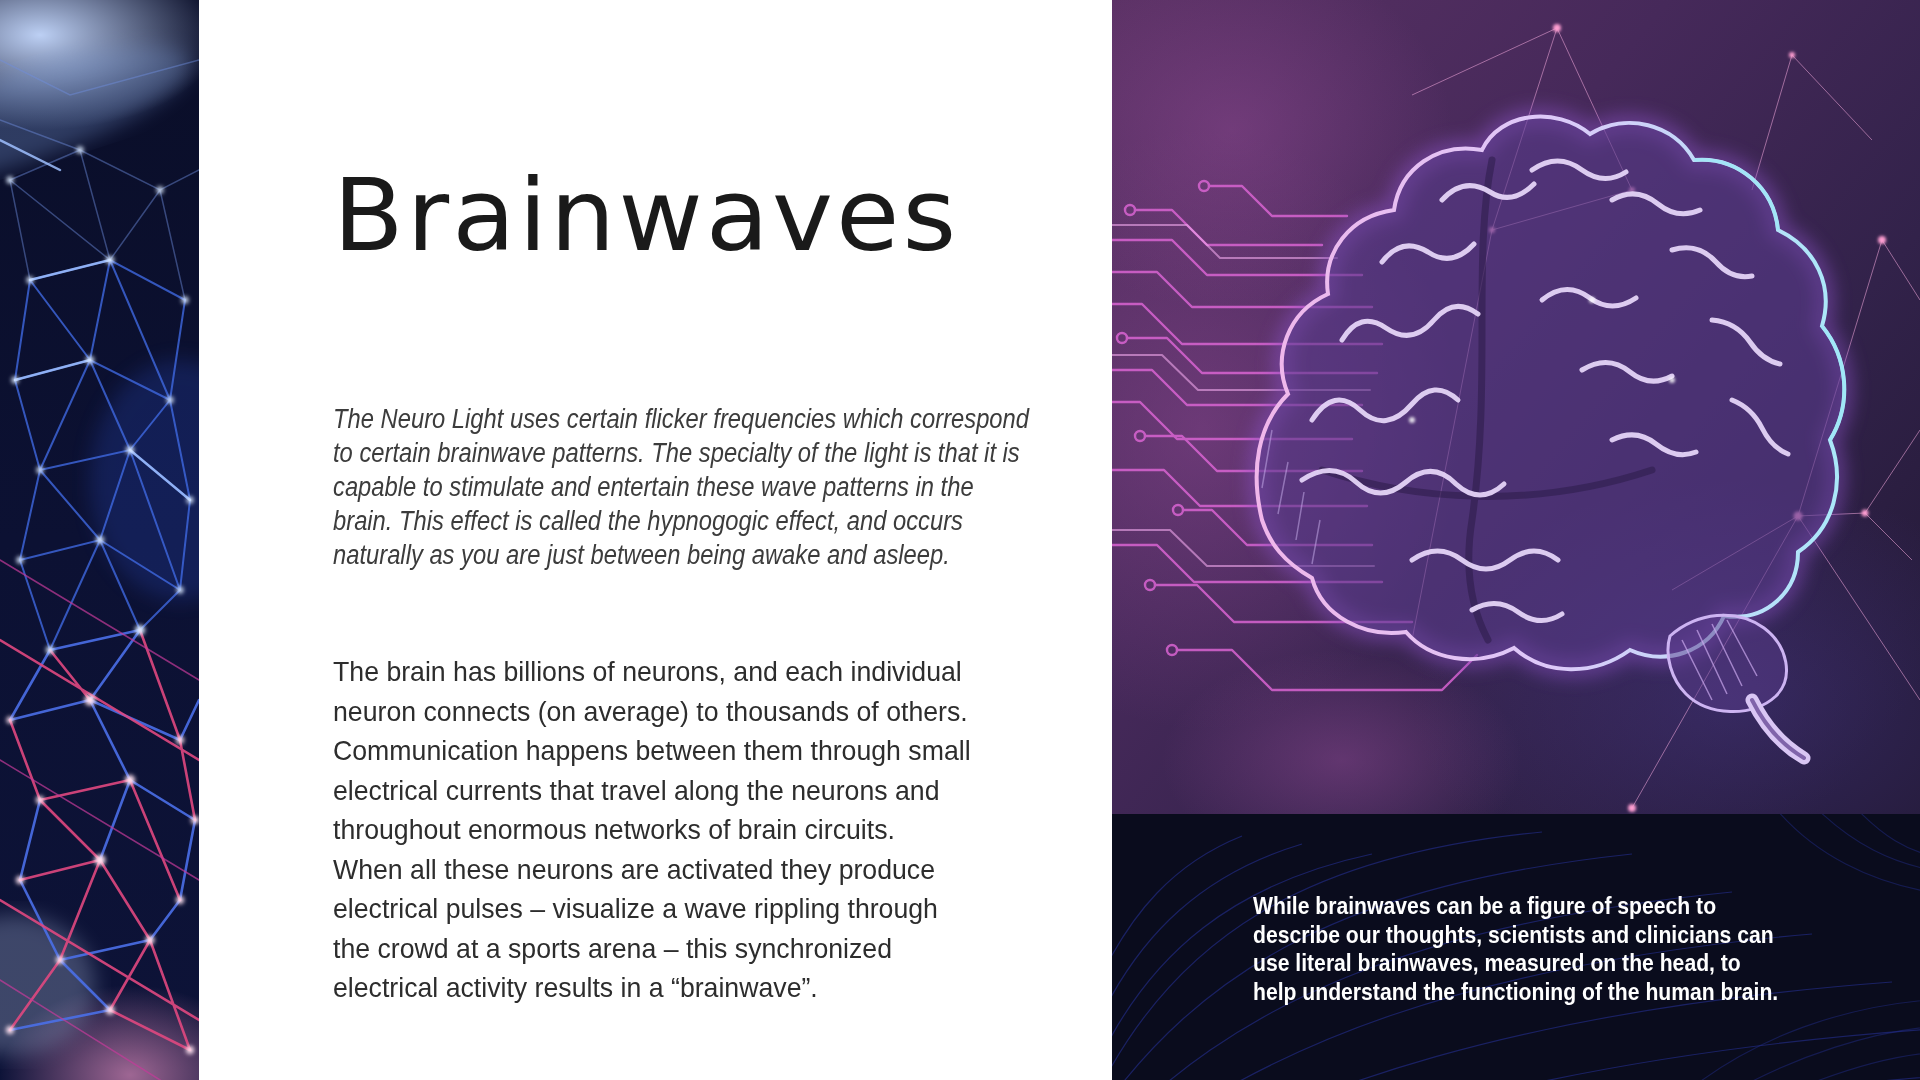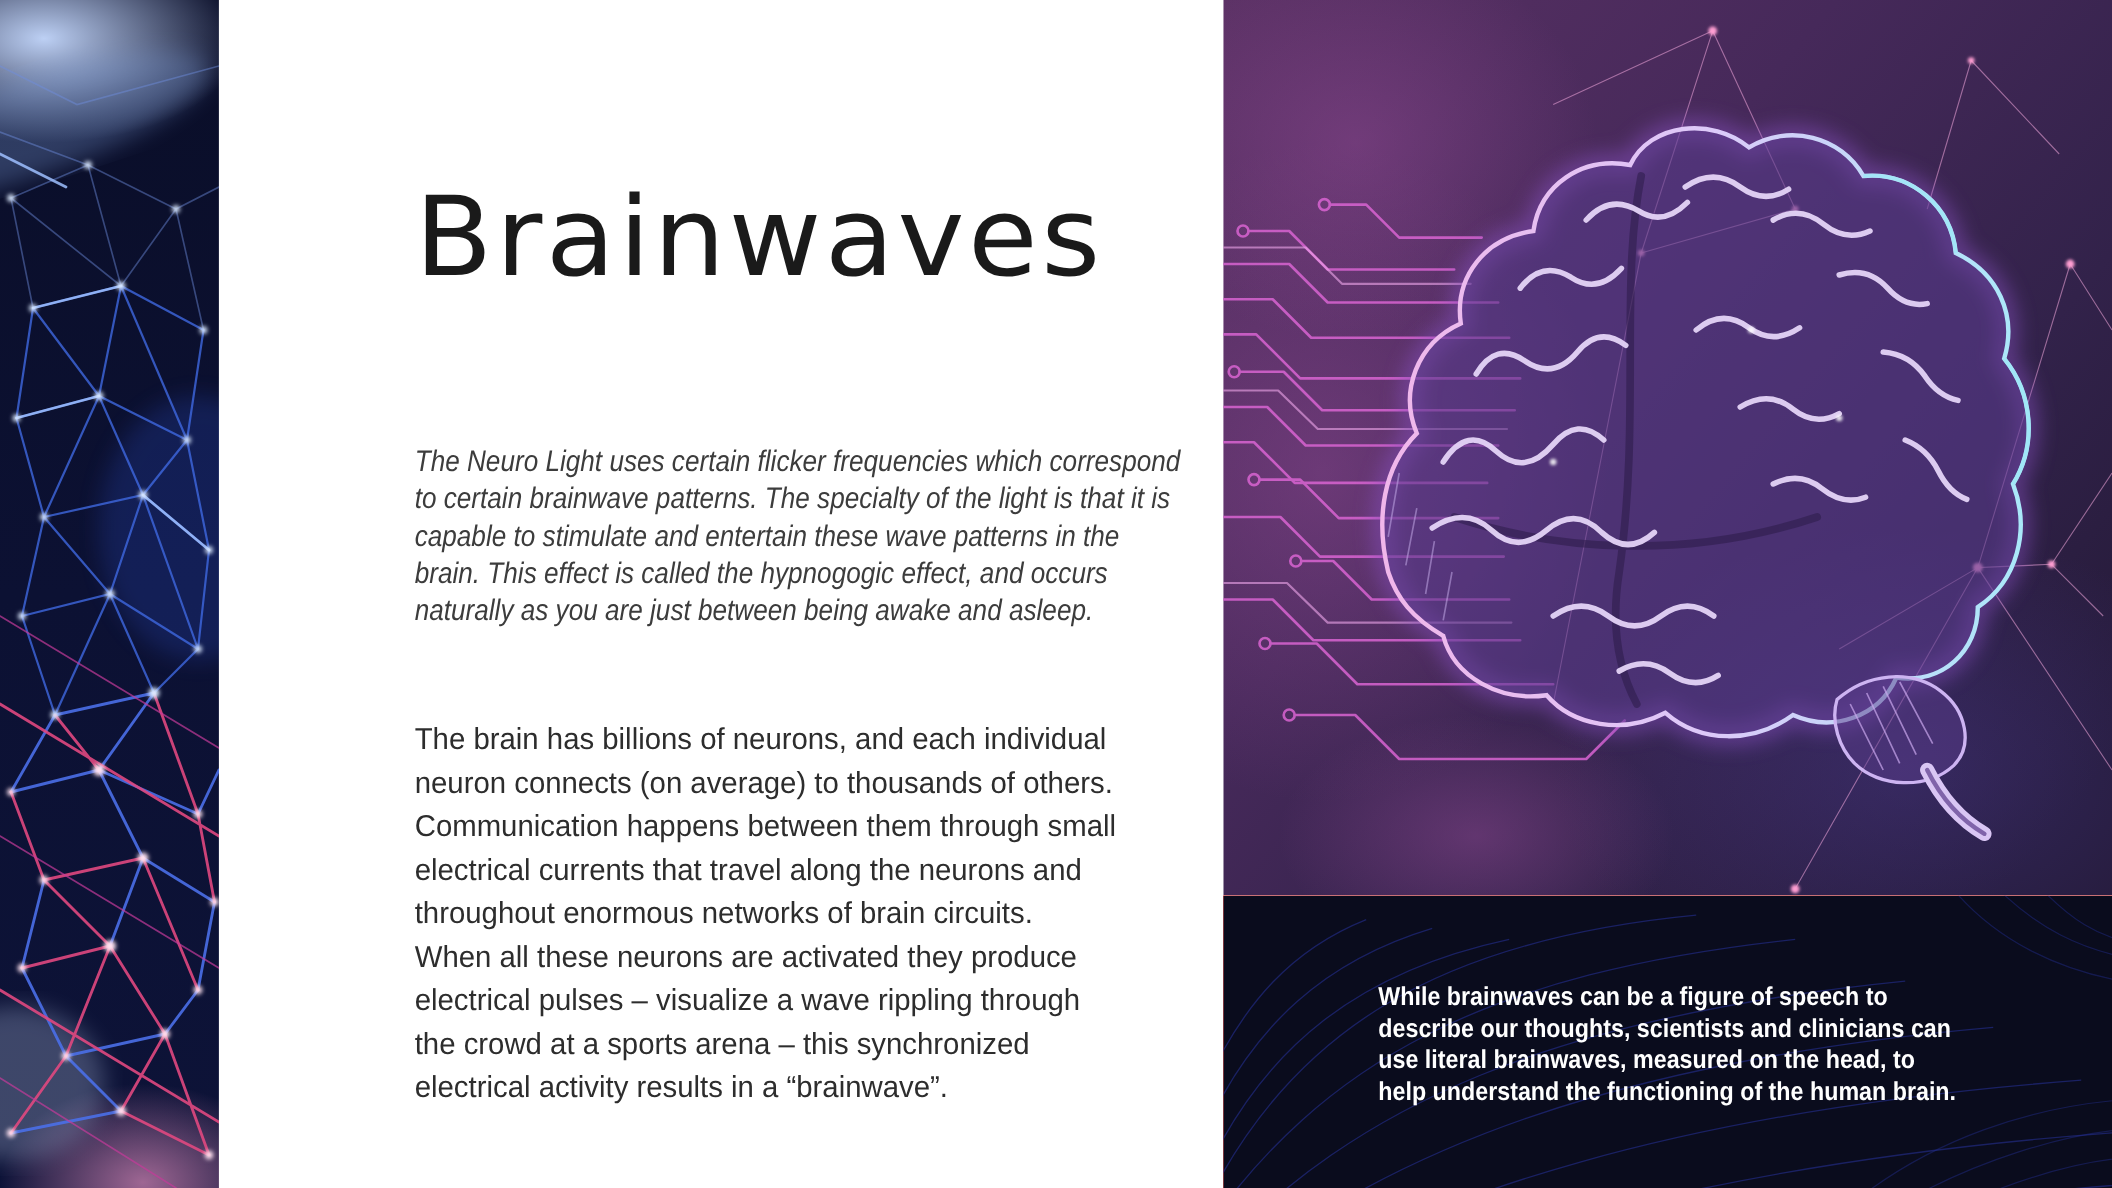--- a/index.html
+++ b/index.html
@@ -2,21 +2,21 @@
 <html><head>
 <meta charset="utf-8">
 <style>
   html,body{margin:0;padding:0;background:#ffffff;}
   .slide{position:relative;width:1920px;height:1080px;background:#ffffff;overflow:hidden;
          font-family:"Liberation Sans", sans-serif;}
   
   .left-strip{position:absolute;left:0;top:0;width:199px;height:1080px;overflow:hidden;}
   .left-strip svg{display:block;}
   
-  .content{position:absolute;left:0;top:0;width:1044px;height:1080px;margin-left:44px;}
+  .content{position:absolute;left:0;top:0;width:1044px;height:1080px;}
   .title{position:absolute;left:333px;top:166px;margin:0;
          font-family:"DejaVu Sans", sans-serif;font-weight:500;
          font-size:100px;line-height:1;letter-spacing:3px;color:#1a1a1a;
          transform:scaleX(1.03);transform-origin:left top;white-space:nowrap;}
   .intro{position:absolute;left:333px;top:402px;width:840px;margin:0;
          font-style:italic;font-size:27px;line-height:34px;color:#3c3c3c;
          white-space:pre-line;transform:scaleX(0.88);transform-origin:left top;}
   .bodytext{position:absolute;left:333px;top:652px;width:820px;margin:0;
          font-size:27.5px;line-height:39.5px;color:#2d2d2d;white-space:pre-line;
          transform:scaleX(0.97);transform-origin:left top;}

